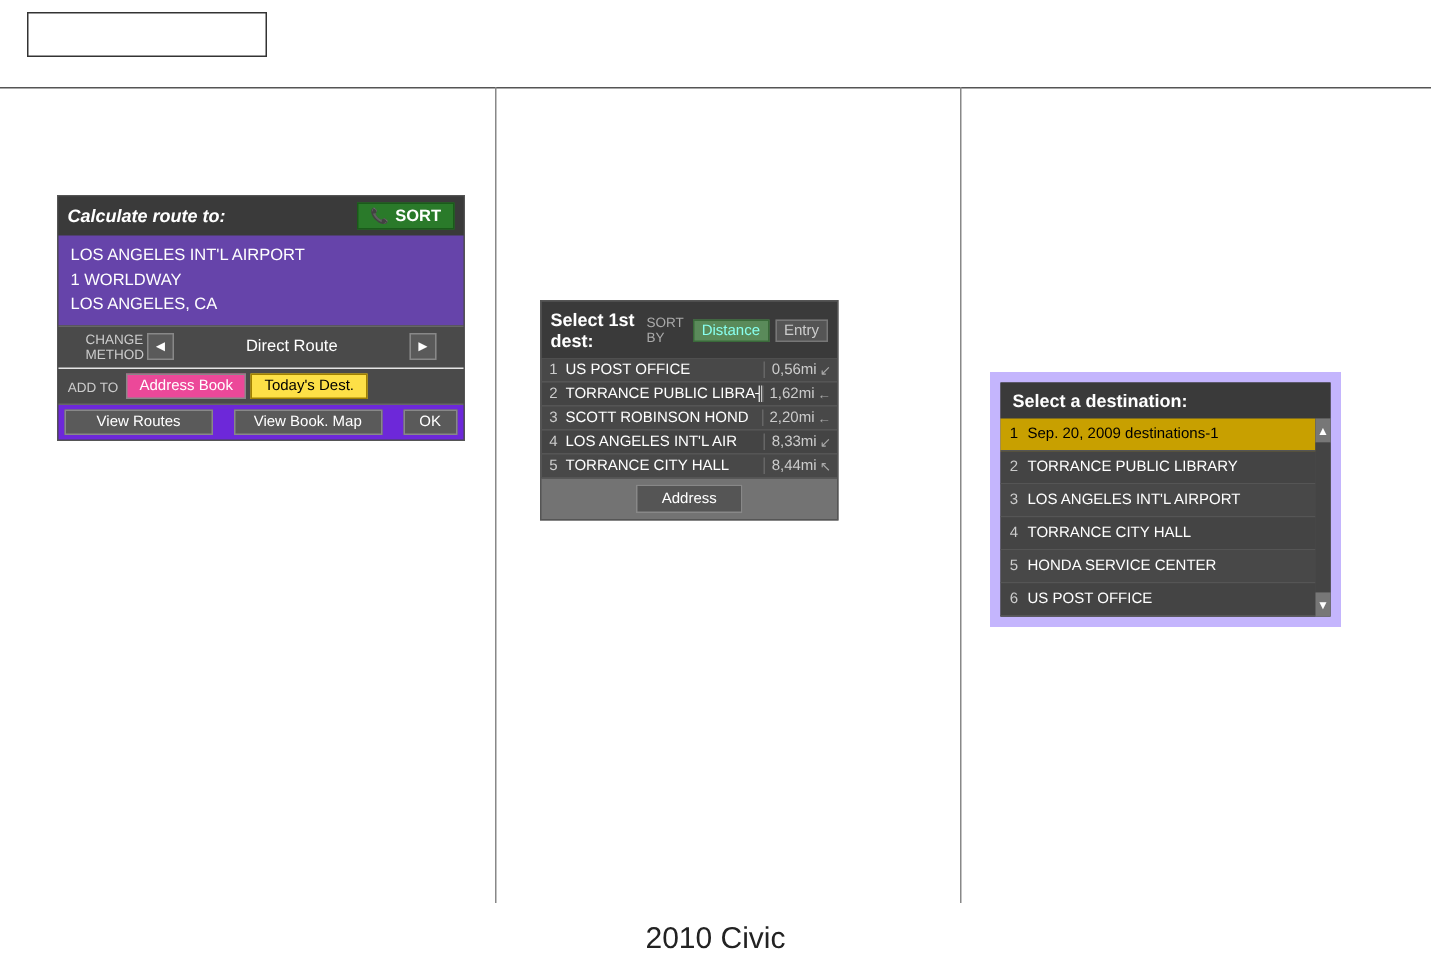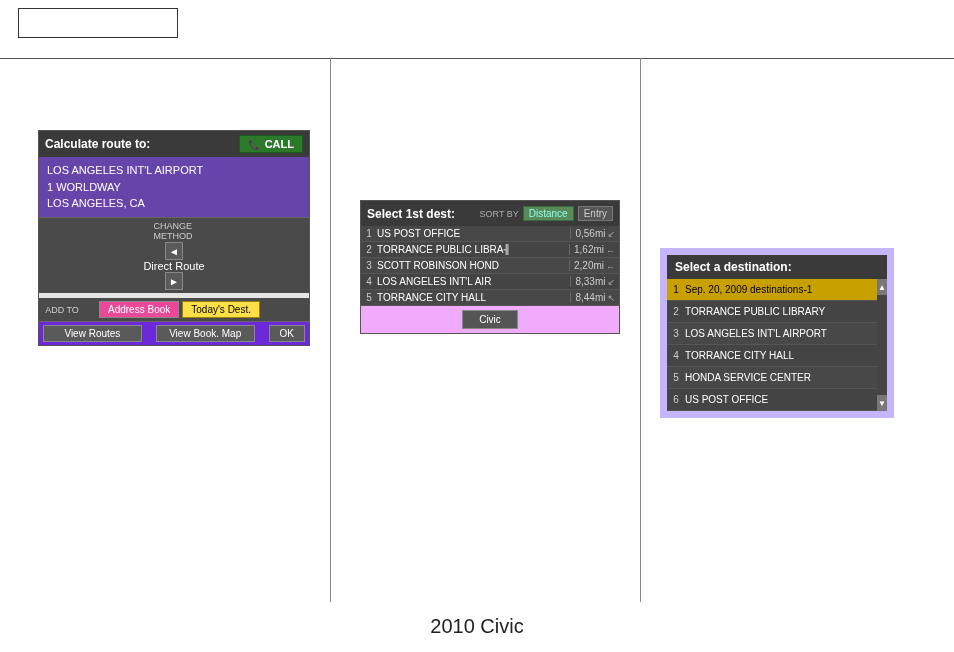--- a/index.html
+++ b/index.html
@@ -78,20 +78,21 @@
       justify-content: space-between;
       align-items: center;
       background: #3a3a3a;
       padding: 4px 6px;
     }
 
     .calc-header-title {
       color: #ffffff;
       font-size: 12px;
       font-weight: bold;
+      font-style: italic;
     }
 
     .call-btn {
       display: flex;
       align-items: center;
       background: #2a7a2a;
       border: 1px solid #1a5a1a;
       padding: 2px 8px;
       cursor: pointer;
     }
@@ -114,23 +115,22 @@
       color: #ffffff;
       font-size: 11px;
       line-height: 1.5;
     }
 
     .calc-row-method {
       display: flex;
       align-items: center;
       background: #4a4a4a;
       border-top: 1px solid #666;
-      border-bottom: 5px solid #e5e5e5;
+      border-bottom: 1px solid #e5e5e5;
       padding: 3px 18px;
-      flex-direction: column;
     }
 
     .change-method-label {
       color: #cccccc;
       font-size: 9px;
       width: 38px;
       line-height: 1.2;
       text-align: center;
       margin-right: 3px;
     }
@@ -162,21 +162,21 @@
       background: #4a4a4a;
       border-bottom: 1px solid #666;
       padding: 3px 4px;
     }
 
     .add-to-label {
       color: #cccccc;
       font-size: 9px;
       width: 38px;
       text-align: center;
-      margin-right: 18px;
+      margin-right: 3px;
     }
 
     .add-btn {
       background: #ec4899;
       border: 1px solid #888;
       color: #ffffff;
       font-size: 10px;
       padding: 2px 8px;
       cursor: pointer;
       margin-right: 3px;
@@ -214,22 +214,22 @@
       font-size: 10px;
       padding: 2px 10px;
       cursor: pointer;
     }
 
     
     .select-panel {
       position: absolute;
       top: 200px;
       left: 360px;
-      width: 260px;
-      background: #f0abfc;
+      width: 199px;
+      background: #737373;
       border: 1px solid #555;
       font-size: 11px;
     }
 
     .select-header {
       display: flex;
       align-items: center;
       background: #3a3a3a;
       padding: 5px 6px;
       gap: 4px;
@@ -433,21 +433,21 @@
 <div class="h-divider"></div>
 
 <div class="v-divider-1"></div>
 <div class="v-divider-2"></div>
 
 <div class="calc-panel">
   <div class="calc-header">
     <span class="calc-header-title">Calculate route to:</span>
     <div class="call-btn">
       <span class="call-btn-phone">📞</span>
-      <span class="call-btn-text">CALL</span>
+      <span class="call-btn-text">SORT</span>
     </div>
   </div>
   <div class="calc-address">
     <div>LOS ANGELES INT'L AIRPORT</div>
     <div>1 WORLDWAY</div>
     <div>LOS ANGELES, CA</div>
   </div>
   <div class="calc-row-method">
     <span class="change-method-label">CHANGE<br>METHOD</span>
     <div class="arrow-btn">◄</div>
@@ -493,21 +493,21 @@
     <span class="dest-num">4</span>
     <span class="dest-name">LOS ANGELES INT'L AIR</span>
     <span class="dest-dist">8,33mi <span class="dist-arrow">↙</span></span>
   </li>
       <li class="dest-item">
     <span class="dest-num">5</span>
     <span class="dest-name">TORRANCE CITY HALL</span>
     <span class="dest-dist">8,44mi <span class="dist-arrow">↖</span></span>
   </li>
     </ul>
-  <button class="delete-btn">Civic</button>
+  <button class="delete-btn">Address</button>
 </div>
 
 <div class="dest-panel">
   <div class="dest-panel-header">
     <span class="dest-panel-title">Select a destination:</span>
   </div>
   <div style="display:flex;">
     <ul class="dest-panel-list" style="flex:1;" id="right-list">
     <li class="dest-panel-item highlighted">
     <span class="dest-panel-num">1</span>

